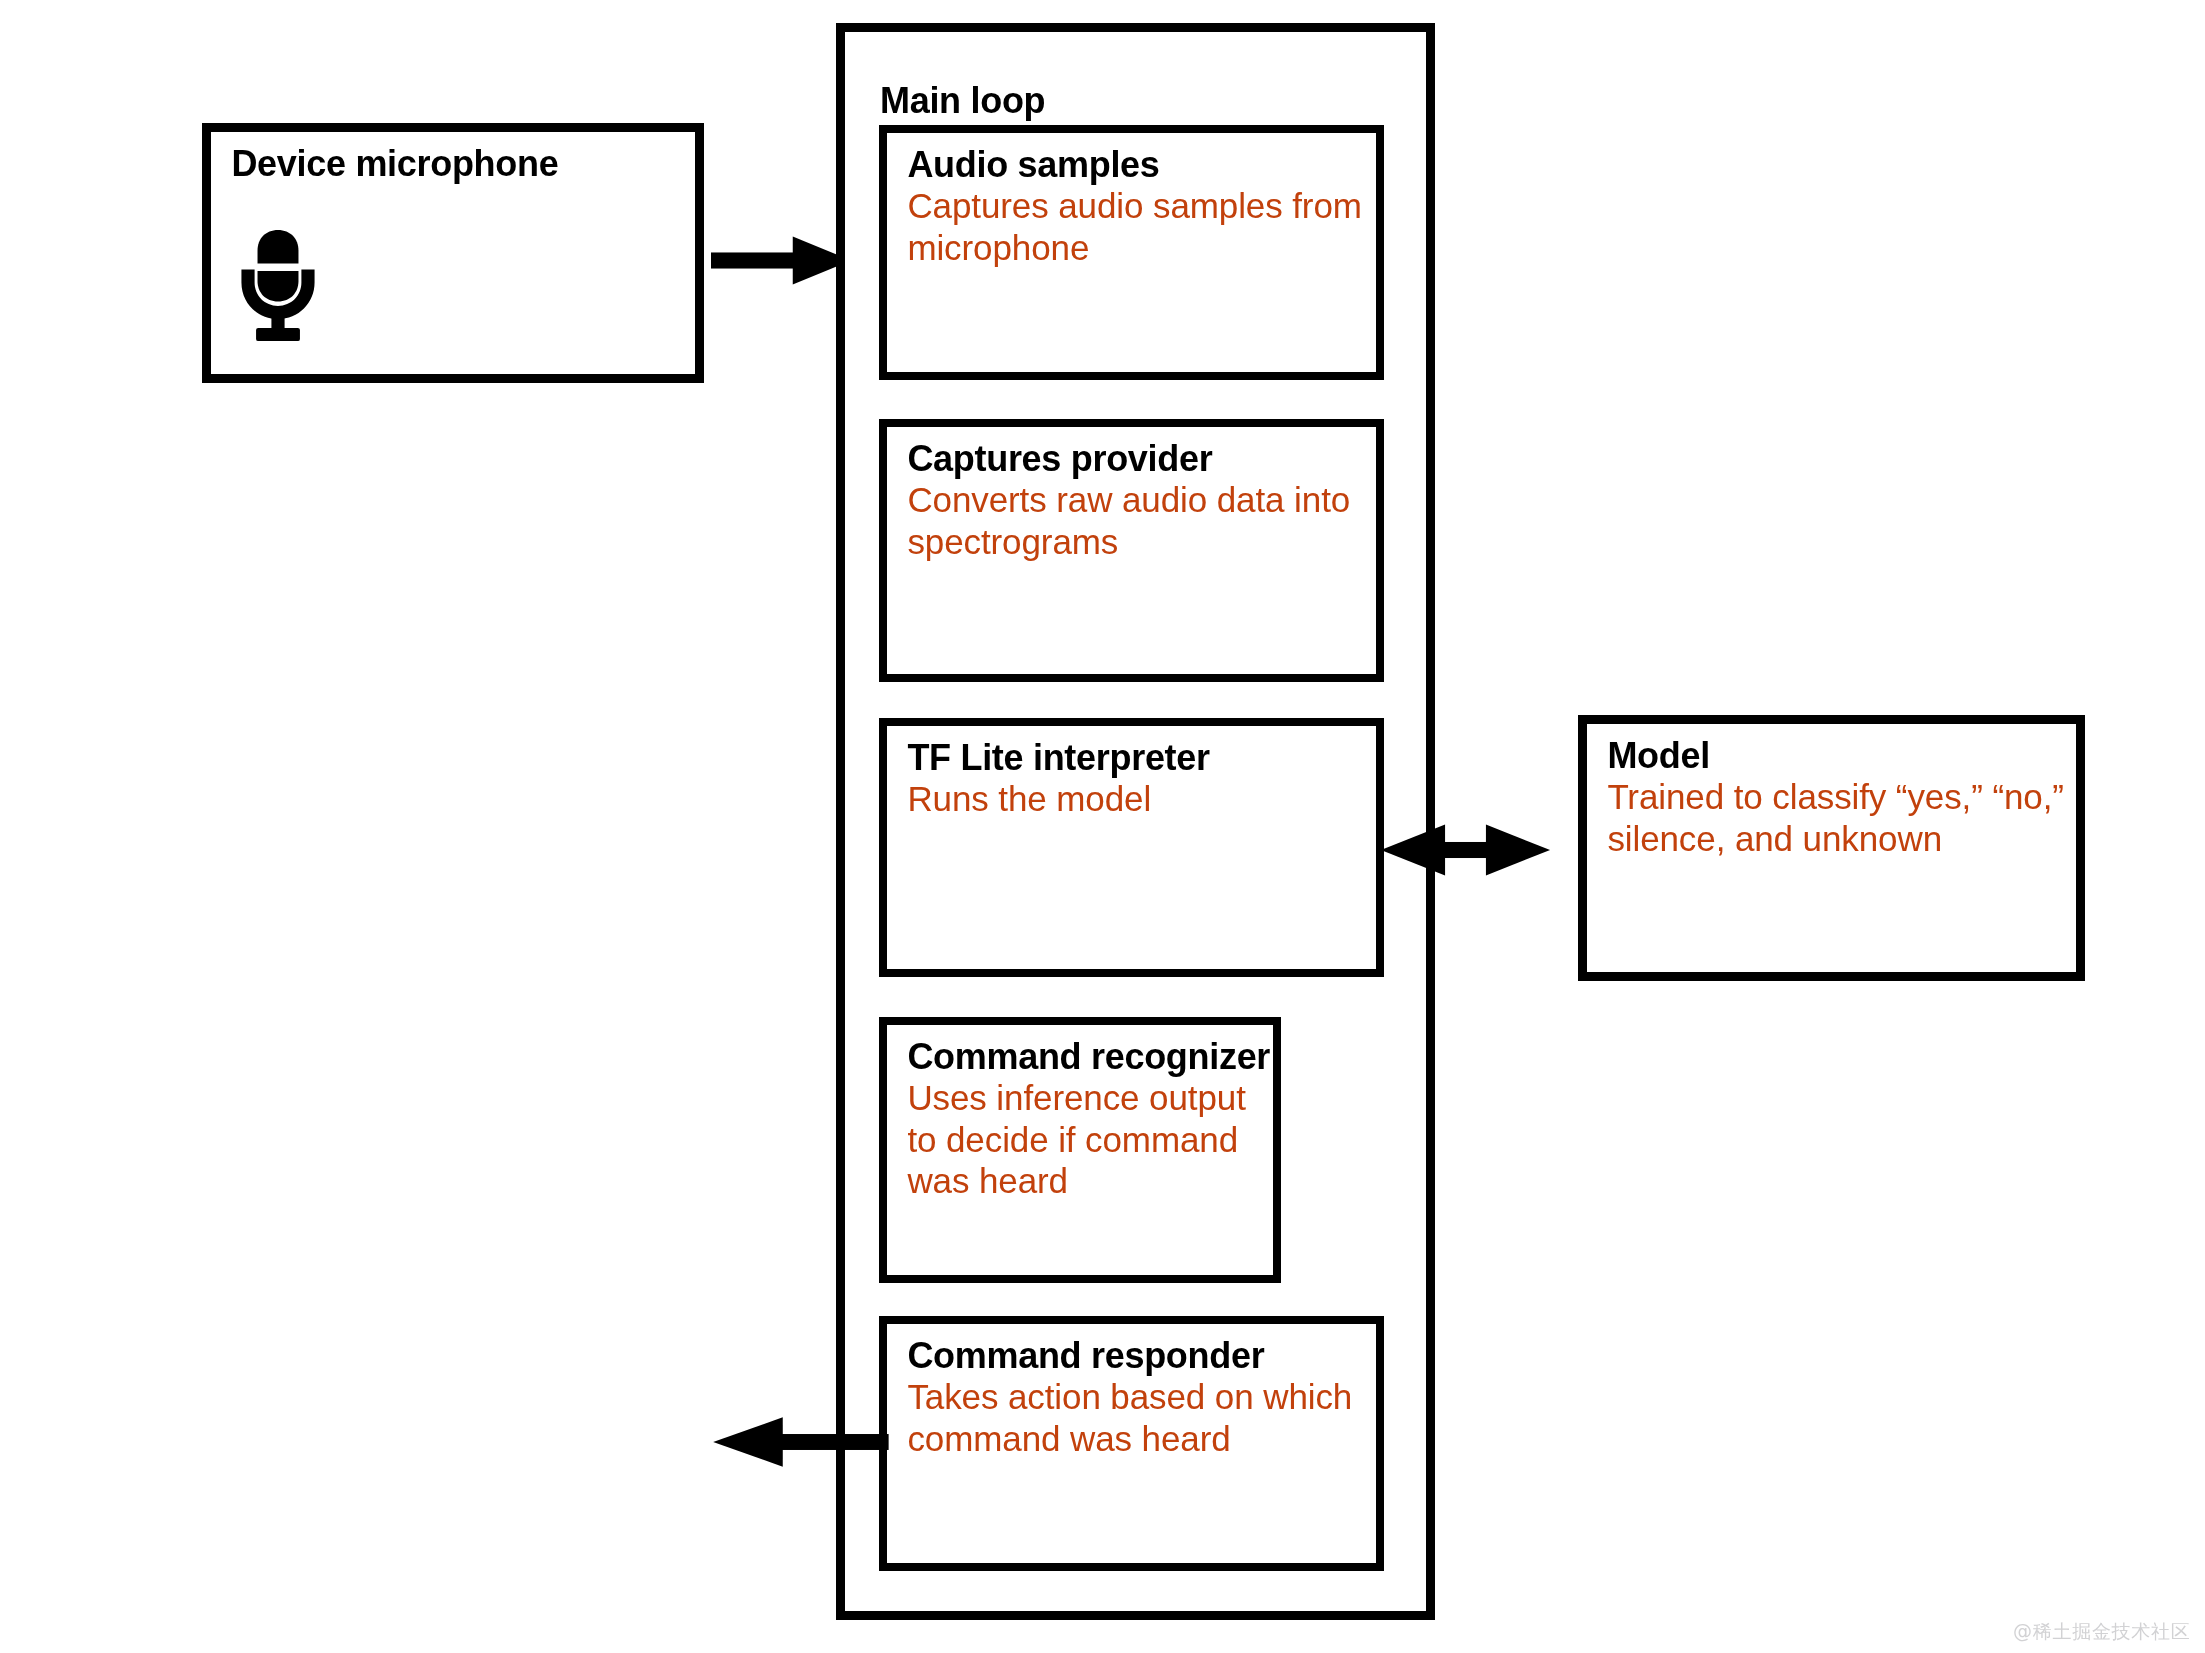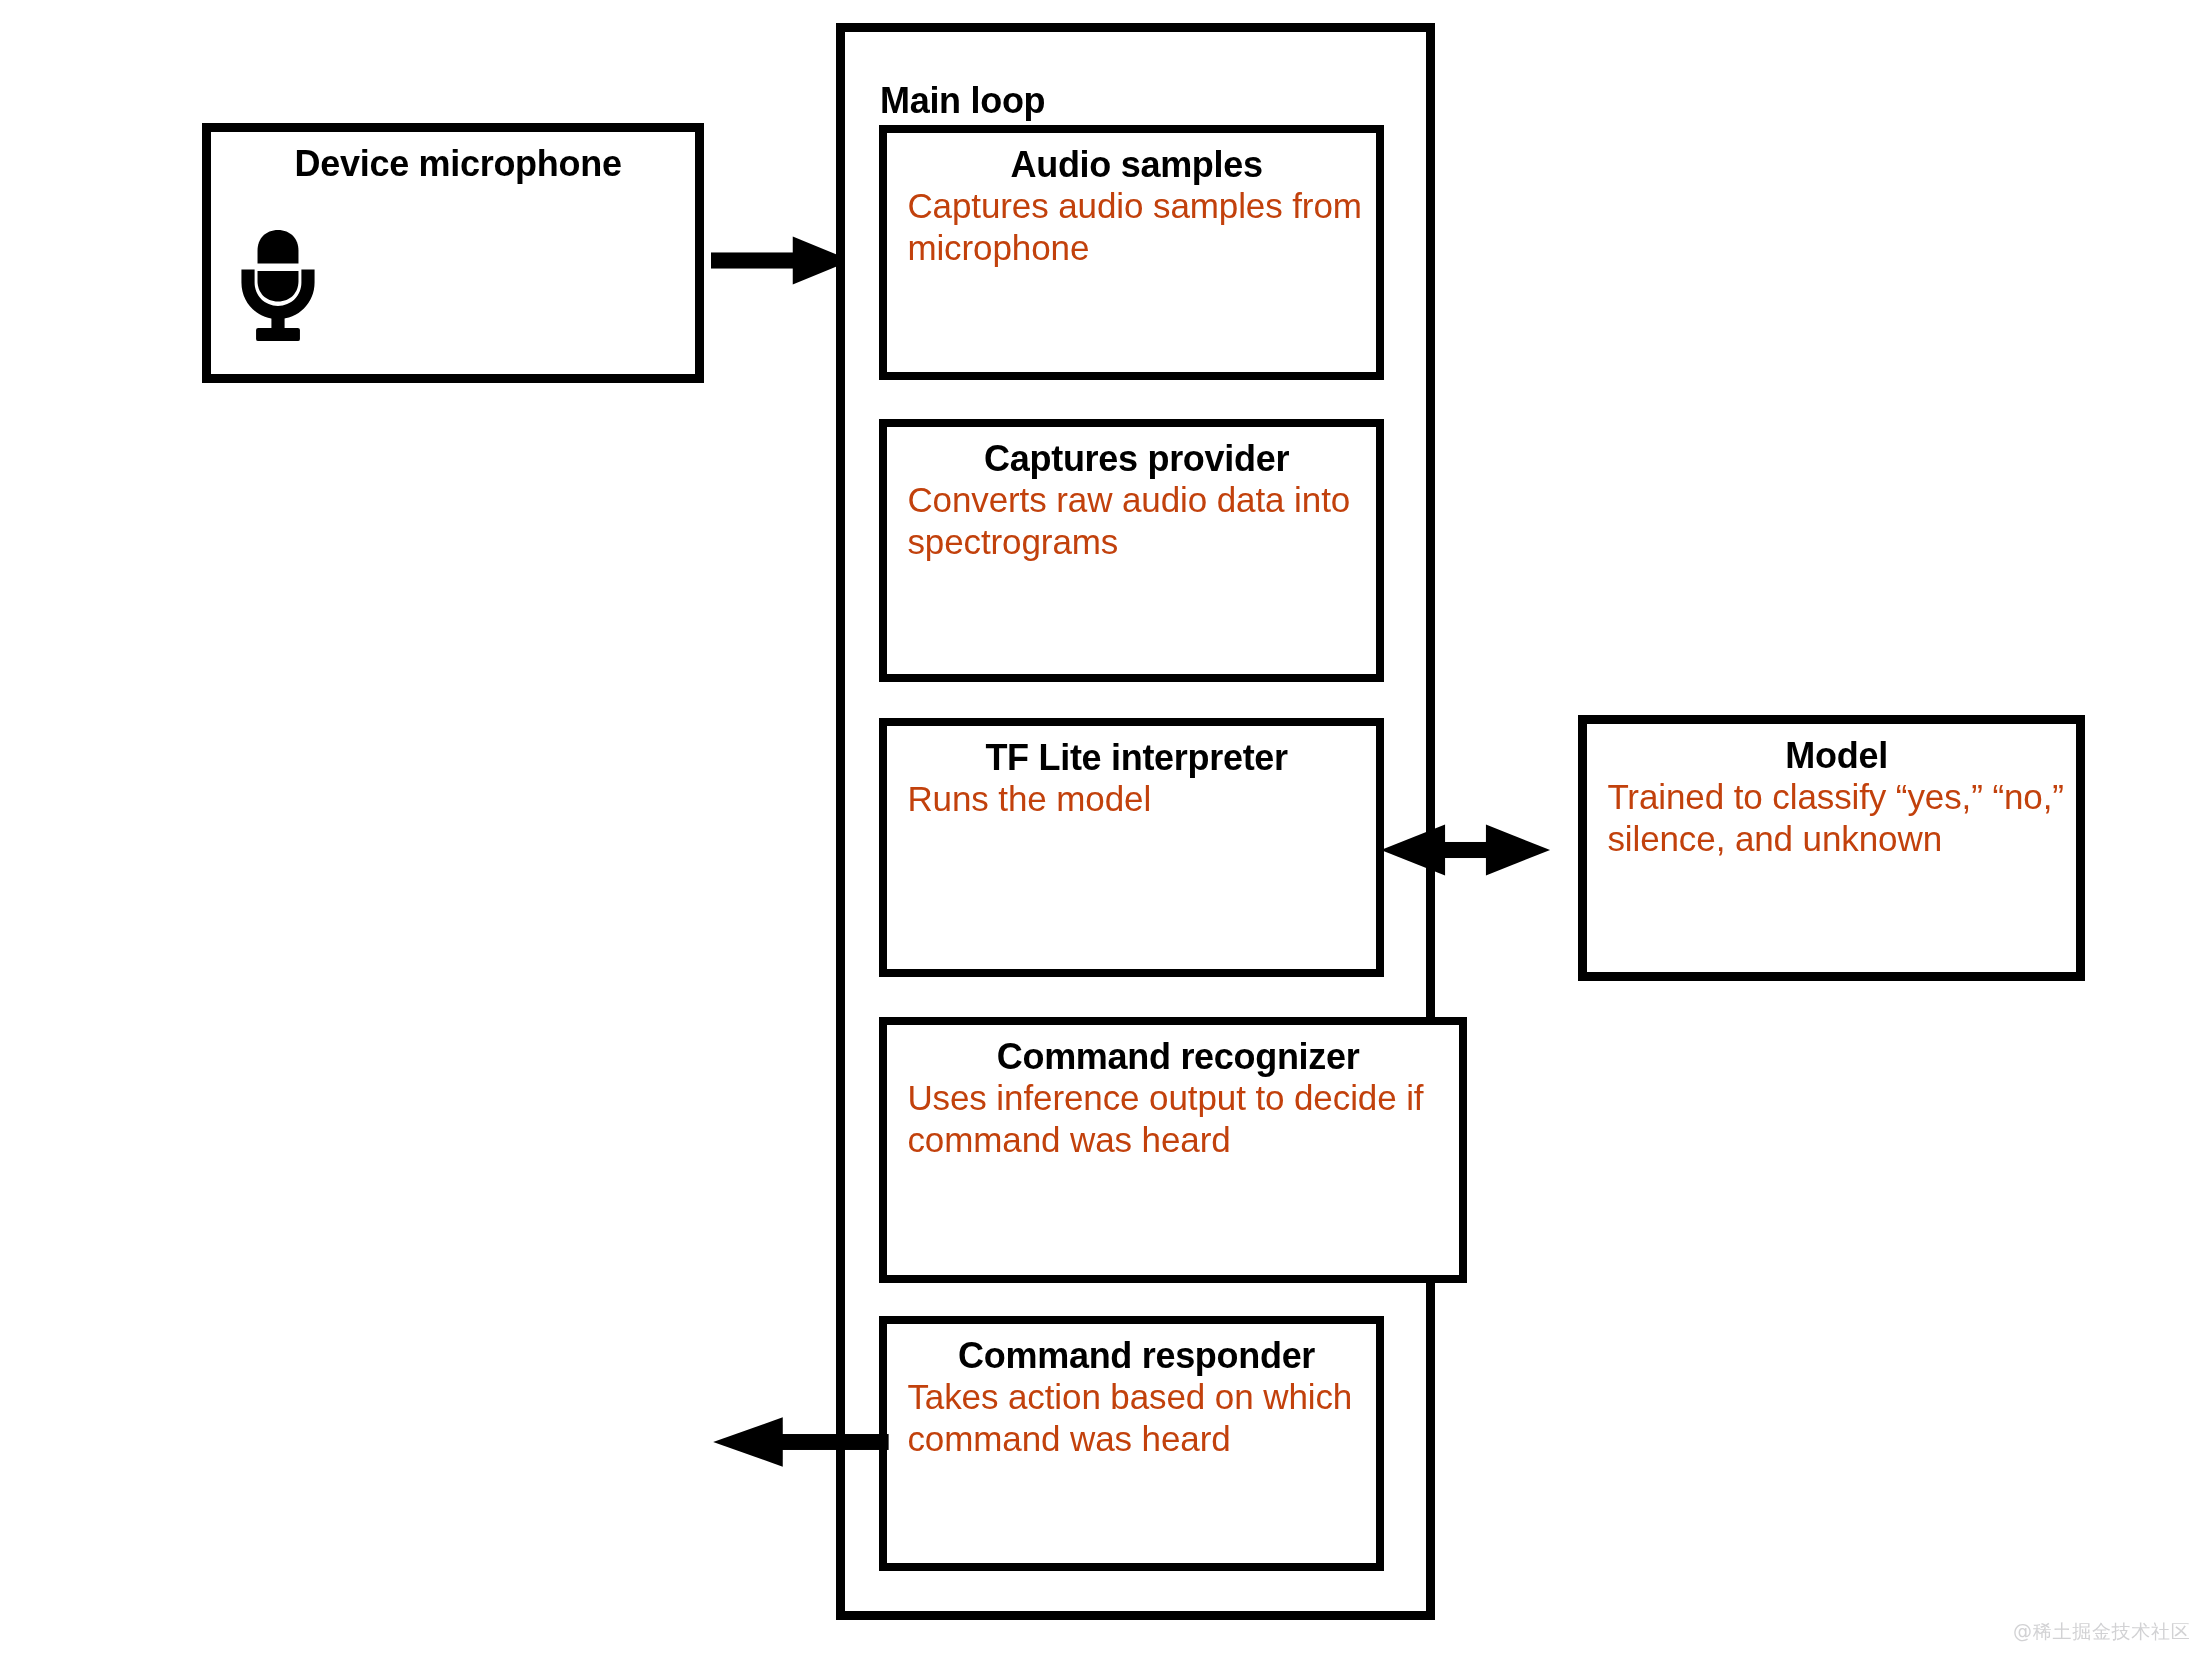--- a/index.html
+++ b/index.html
@@ -34,21 +34,20 @@
   }
 
   
   .title {
     font-size: 36px;
     font-weight: 700;
     color: #000000;
     line-height: 1.08;
     letter-spacing: -0.3px;
     white-space: nowrap;
-    text-align: center;
   }
   .desc {
     font-size: 35px;
     font-weight: 400;
     color: #c2410c;
     line-height: 1.19;
     letter-spacing: -0.1px;
   }
   .block-text {
     position: absolute;
@@ -142,21 +141,21 @@
     </div>
   </div>
 
   <div class="box box-inner" style="left:879px; top:718px; width:505px; height:259px;padding-left:8px;">
     <div class="block-text">
       <div class="title">TF Lite interpreter</div>
       <div class="desc">Runs the model</div>
     </div>
   </div>
 
-  <div class="box box-inner" style="left:879px; top:1017px; width:588px; height:266px;">
+  <div class="box box-inner" style="left:879px; top:1017px; width:402px; height:266px;">
     <div class="block-text">
       <div class="title">Command recognizer</div>
       <div class="desc">Uses inference output to decide if command was heard</div>
     </div>
   </div>
 
   <div class="box box-inner" style="left:879px; top:1316px; width:505px; height:255px;padding-left:8px;">
     <div class="block-text">
       <div class="title">Command responder</div>
       <div class="desc">Takes action based on which command was heard</div>

